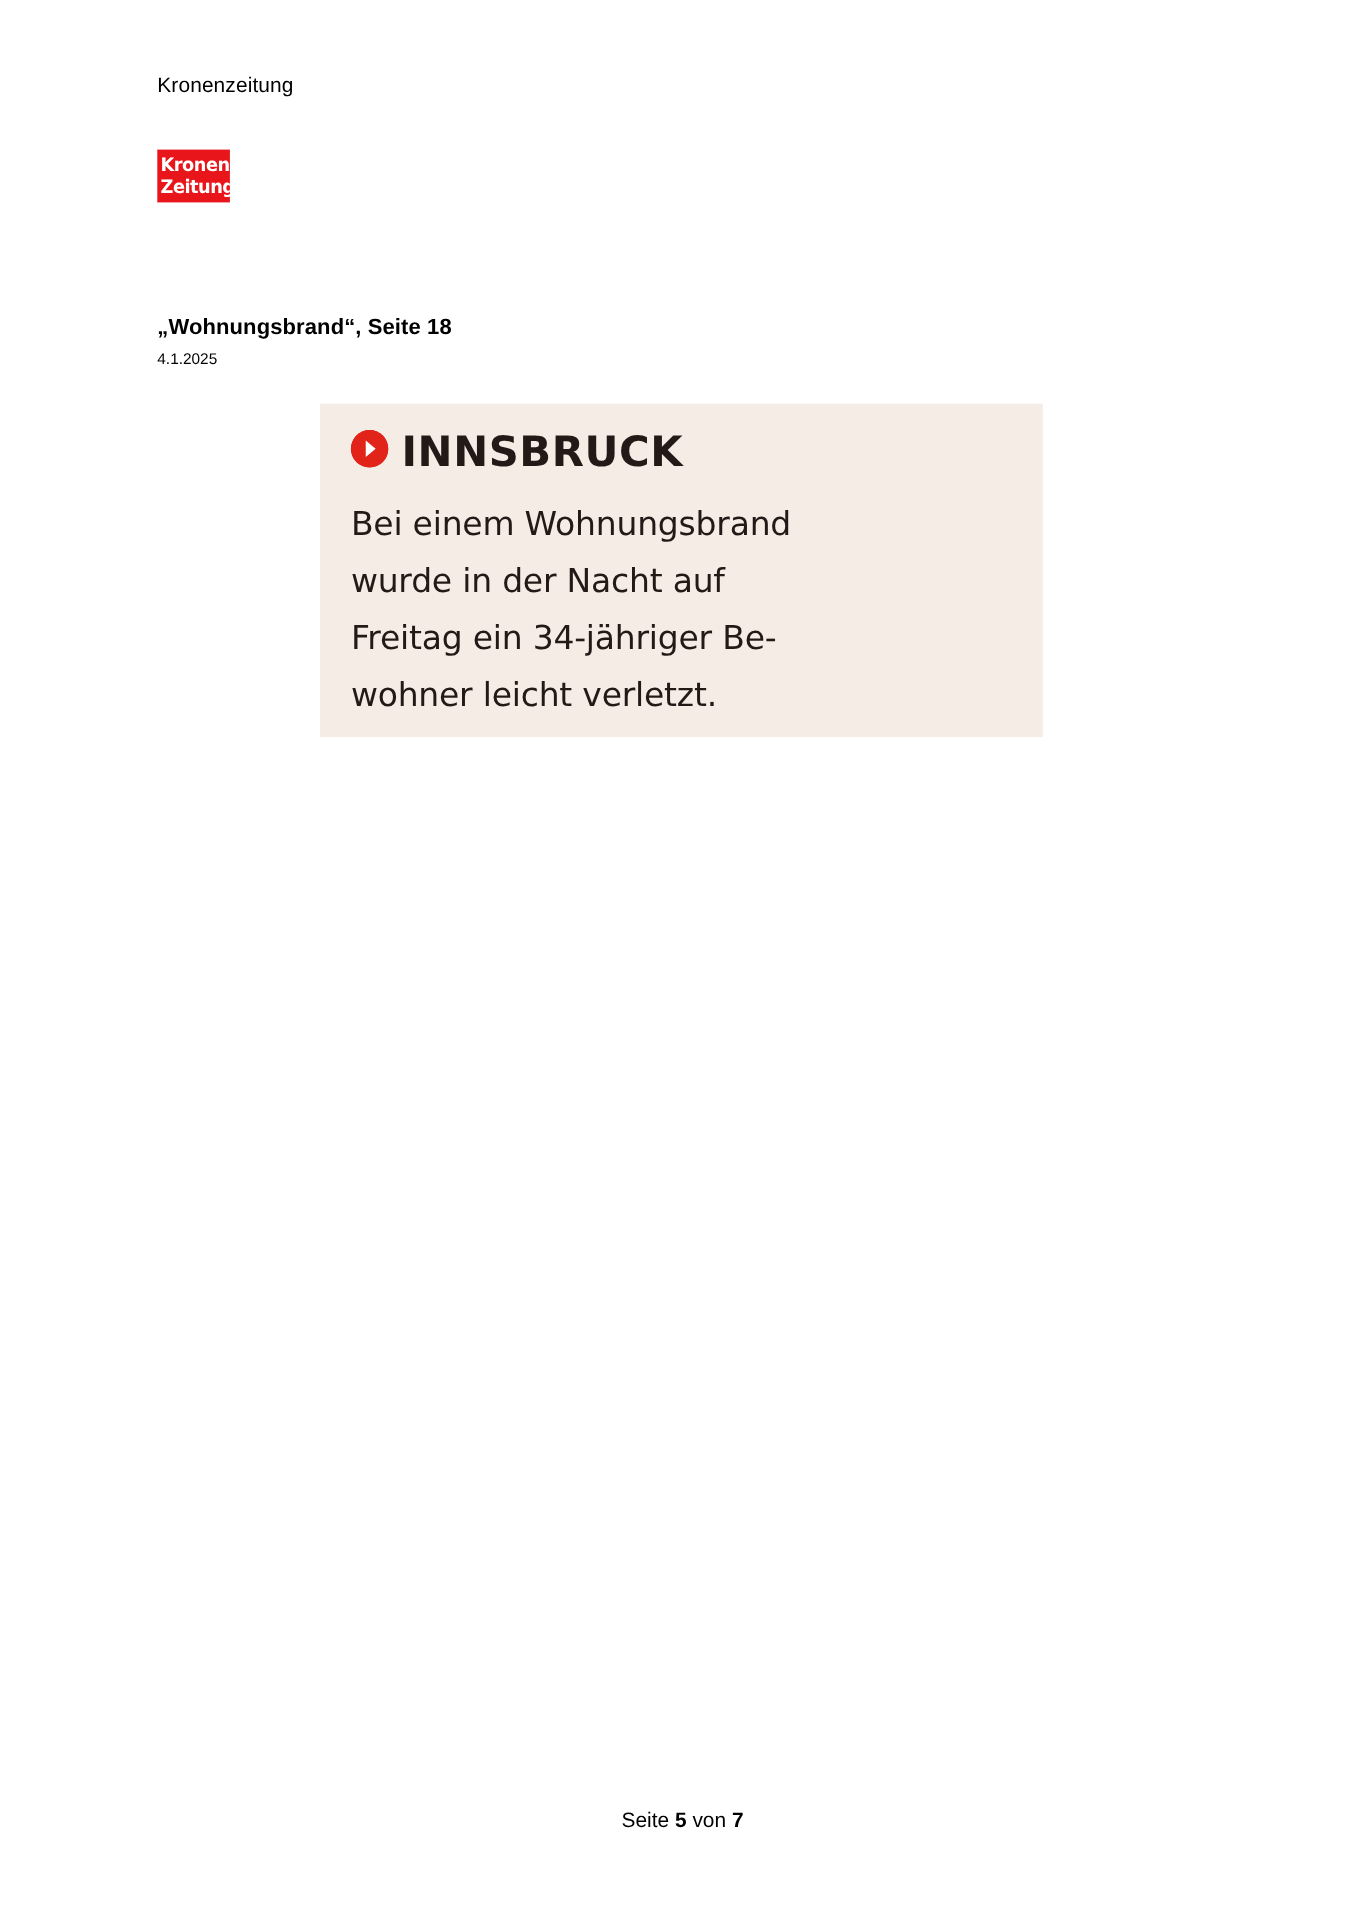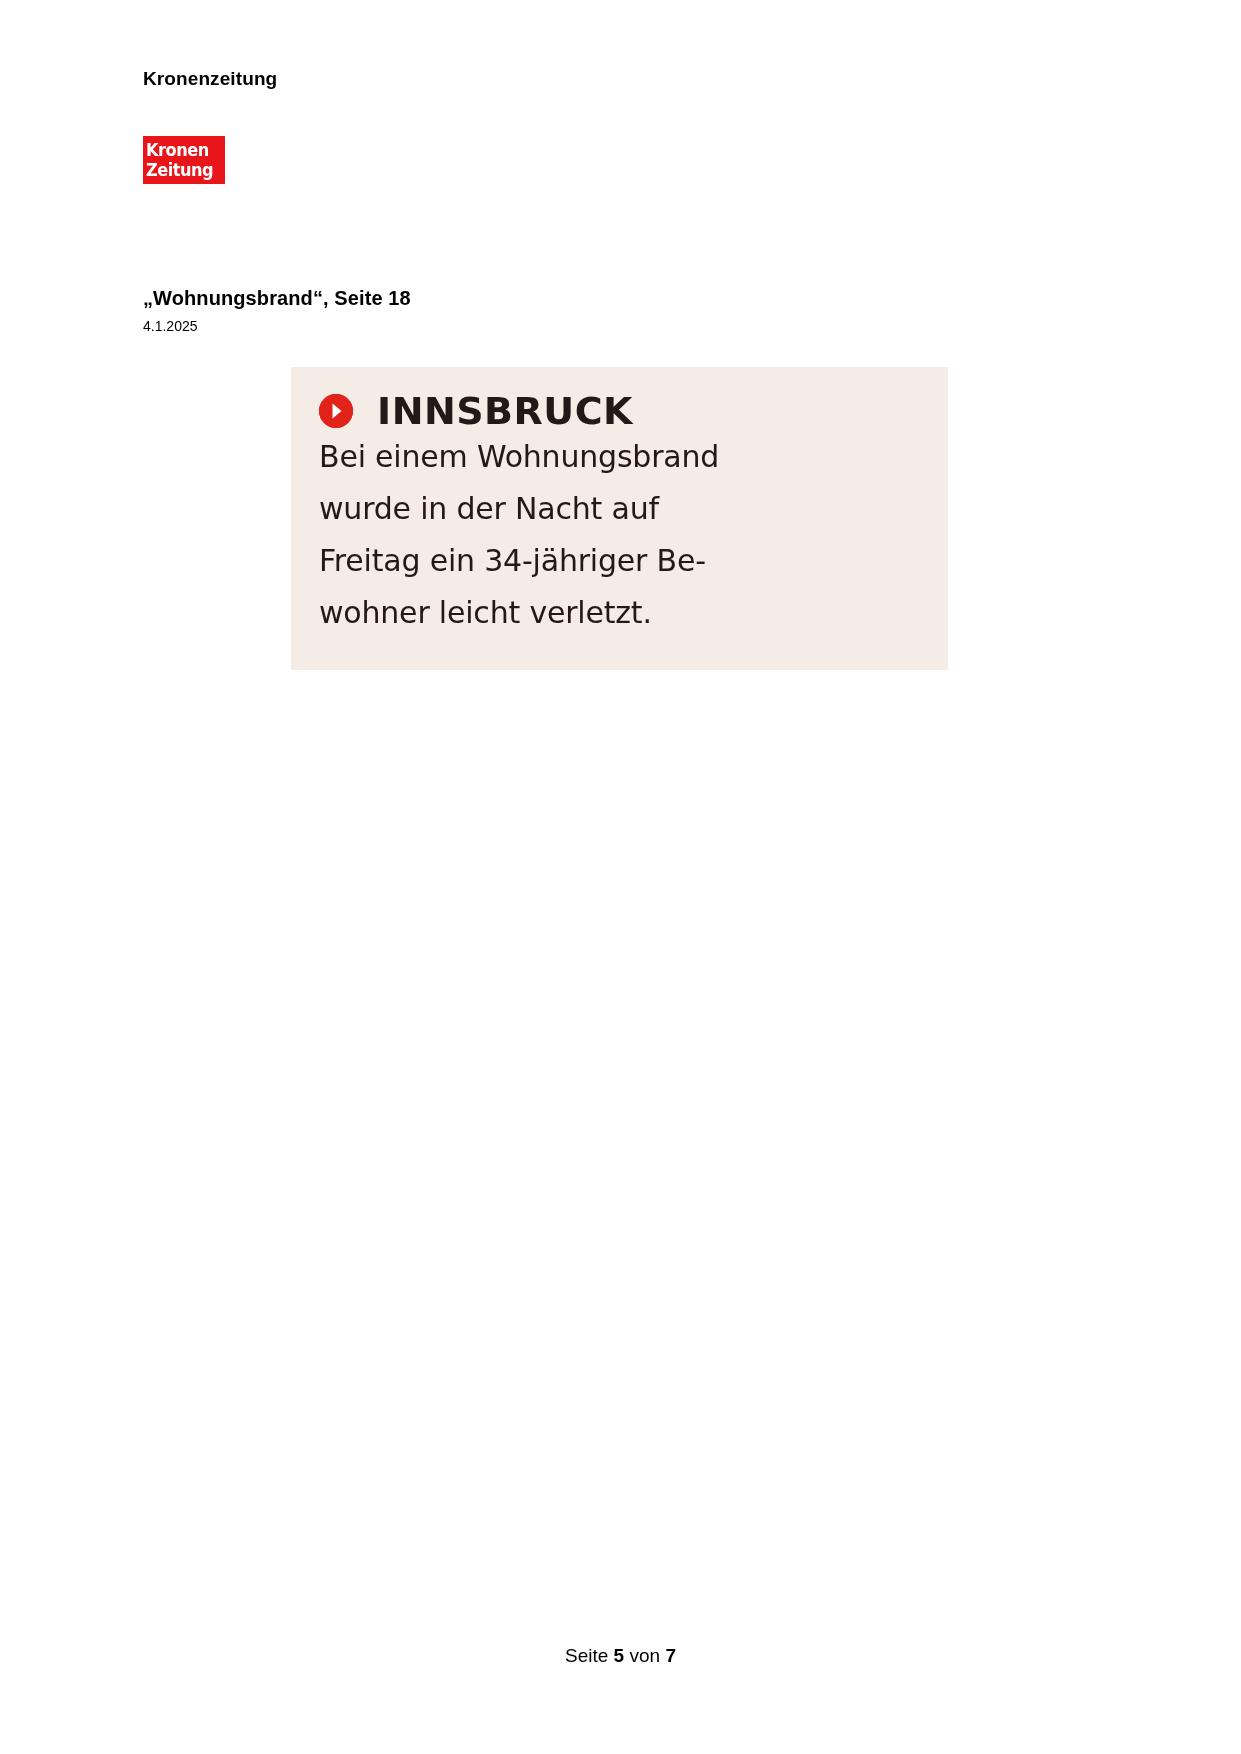--- a/index.html
+++ b/index.html
@@ -21,31 +21,31 @@
     inset: 0;
     background: #ffffff;
   }
 
   
   .publication-name {
     position: absolute;
     left: 143px;
     top: 68px;
     font-size: 19px;
-    font-weight: bold;
+    font-weight: normal;
     letter-spacing: 0.1px;
     color: #000000;
   }
 
   
   .logo-box {
     position: absolute;
     left: 143px;
     top: 136px;
-    width: 82px;
+    width: 66px;
     height: 48px;
     background: #e8161a;
     display: flex;
     flex-direction: column;
     justify-content: center;
     align-items: flex-start;
     padding: 0 3px;
     box-sizing: border-box;
     overflow: hidden;
   }
@@ -86,23 +86,23 @@
     top: 367px;
     width: 657px;
     height: 303px;
     background: #f6ece6;
     box-sizing: border-box;
     padding: 24px 28px 10px 28px;
     overflow: hidden;
   }
   .clip-kicker {
     display: flex;
-    align-items: center;
-    gap: 24px;
-    margin-bottom: 0;
+    align-items: flex-start;
+    gap: 12px;
+    margin-bottom: 20px;
   }
   .kicker-bullet {
     width: 34px;
     height: 34px;
     border-radius: 50%;
     background: #e2231a;
     display: inline-flex;
     align-items: center;
     justify-content: center;
     flex: 0 0 auto;

